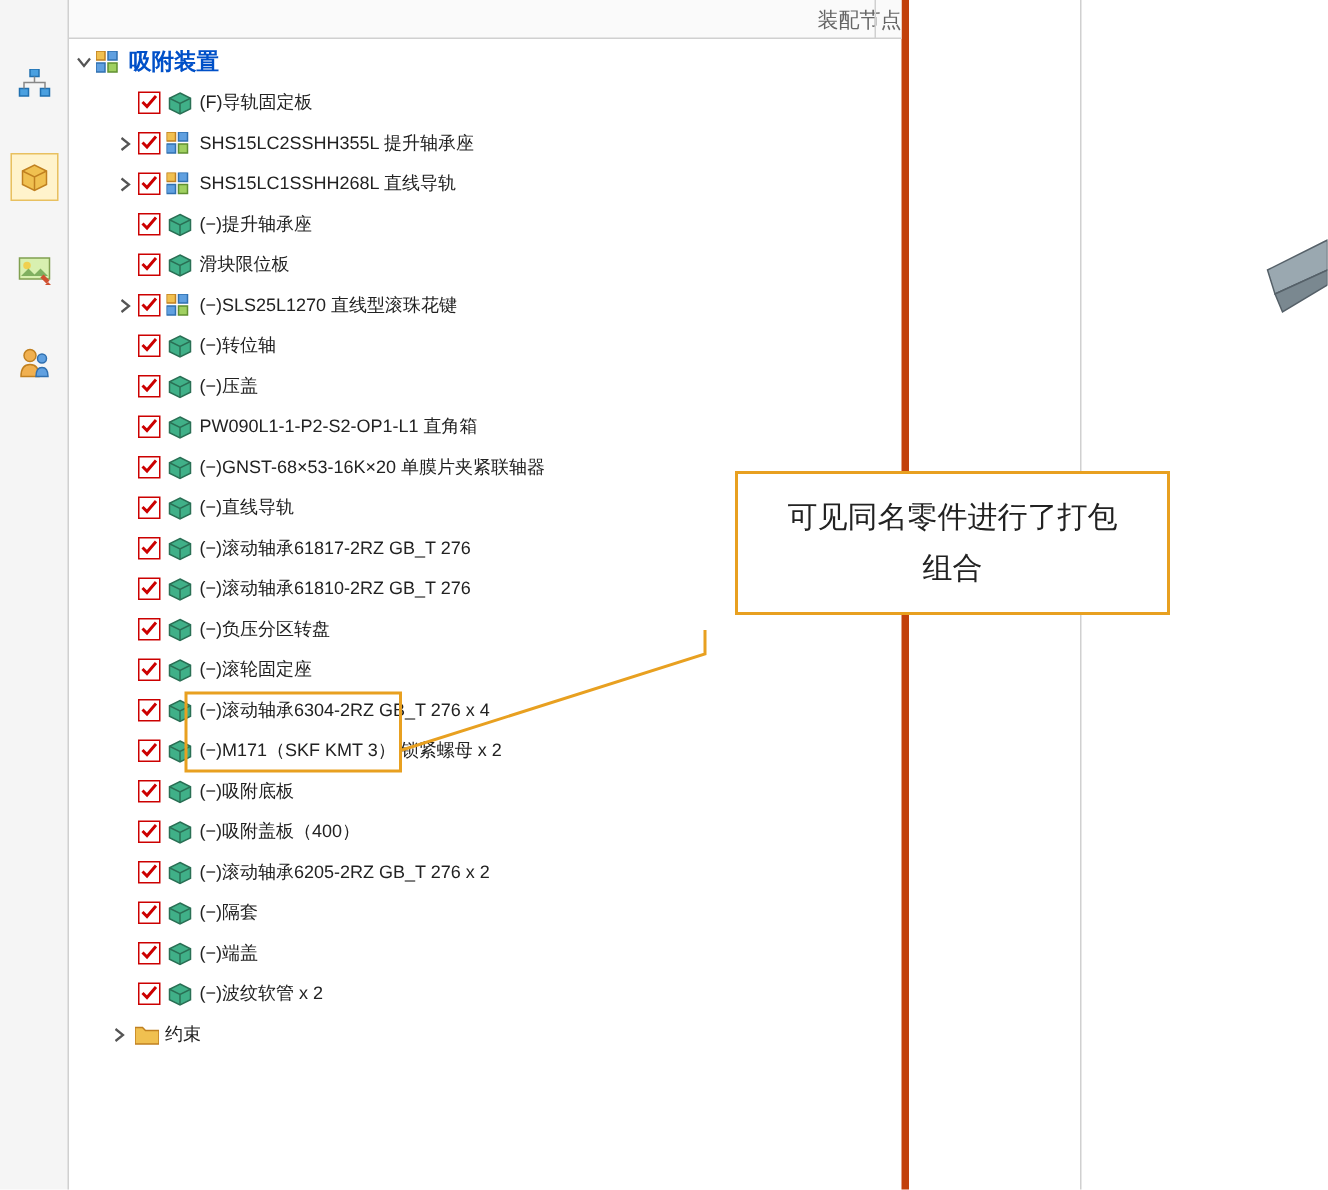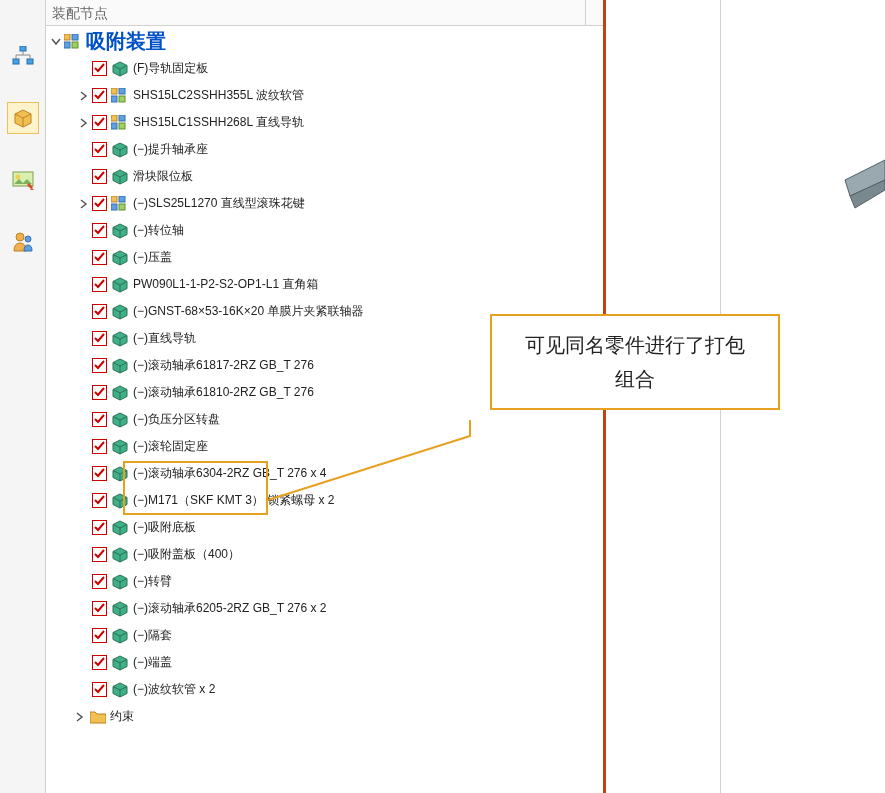--- a/index.html
+++ b/index.html
@@ -37,21 +37,22 @@
     .toolbar-btn.selected {
       background: #fff3cc;
       border: 1px solid #e8c060;
     }
     .main-panel {
       position: absolute;
       left: 46px;
       top: 0;
       width: 560px;
       height: 100%;
-      border-right: 3px solid #c2410c;
+      border-right: 5px solid #c2410c;
+      text-align: right;
     }
     .panel-header {
       height: 26px;
       border-bottom: 1px solid #d0d0d0;
       padding-left: 6px;
       color: #666;
       line-height: 26px;
       background: #fafafa;
     }
     .col-divider {
@@ -106,21 +107,21 @@
       justify-content: center;
       flex-shrink: 0;
     }
     .node-label {
       color: #222;
       font-size: 12px;
     }
     .root-label {
       color: #0050c8;
       font-weight: bold;
-      font-size: 20px;
+      font-size: 15px;
     }
     .highlight-box {
       position: absolute;
       border: 2px solid #e8a020;
       pointer-events: none;
     }
     .callout {
       position: absolute;
       border: 2px solid #e8a020;
       background: #fff;
@@ -251,21 +252,21 @@
             </svg>
           </span>
           <span class="node-icon">
             <svg width="18" height="16" viewBox="0 0 18 16">
               <rect x="0" y="0" width="6" height="6" fill="#f0c050" stroke="#c08020"></rect>
               <rect x="8" y="0" width="6" height="6" fill="#60a0e0" stroke="#3070b0"></rect>
               <rect x="0" y="8" width="6" height="6" fill="#60a0e0" stroke="#3070b0"></rect>
               <rect x="8" y="8" width="6" height="6" fill="#a0d060" stroke="#609030"></rect>
             </svg>
           </span>
-          <span class="node-label">SHS15LC2SSHH355L 波纹软管</span>
+          <span class="node-label">SHS15LC2SSHH355L 提升轴承座</span>
         </div>
         <div class="tree-row level1">
           <span class="expand">
             <svg width="10" height="10" viewBox="0 0 10 10">
               <path d="M2 1 L7 5 L2 9" stroke="#555" fill="none" stroke-width="1.5"></path>
             </svg>
           </span>
           <span class="checkbox">
             <svg width="11" height="11" viewBox="0 0 11 11">
               <path d="M1 5 L4 8 L10 1" stroke="#c00" stroke-width="2" fill="none"></path>
@@ -519,35 +520,20 @@
               <path d="M1 5 L4 8 L10 1" stroke="#c00" stroke-width="2" fill="none"></path>
             </svg>
           </span>
           <span class="node-icon">
             <svg width="16" height="16" viewBox="0 0 16 16">
               <path d="M8 1 L15 4.5 L15 11.5 L8 15 L1 11.5 L1 4.5 Z" fill="#40b088" stroke="#2a7055"></path>
               <path d="M1 4.5 L8 8 L15 4.5 M8 8 v7" stroke="#2a7055" fill="none"></path>
             </svg>
           </span>
           <span class="node-label">(−)吸附盖板（400）</span>
-        </div>
-        <div class="tree-row level1">
-          <span class="expand empty"></span>
-          <span class="checkbox">
-            <svg width="11" height="11" viewBox="0 0 11 11">
-              <path d="M1 5 L4 8 L10 1" stroke="#c00" stroke-width="2" fill="none"></path>
-            </svg>
-          </span>
-          <span class="node-icon">
-            <svg width="16" height="16" viewBox="0 0 16 16">
-              <path d="M8 1 L15 4.5 L15 11.5 L8 15 L1 11.5 L1 4.5 Z" fill="#40b088" stroke="#2a7055"></path>
-              <path d="M1 4.5 L8 8 L15 4.5 M8 8 v7" stroke="#2a7055" fill="none"></path>
-            </svg>
-          </span>
-          <span class="node-label">(−)转臂</span>
         </div>
         <div class="tree-row level1">
           <span class="expand empty"></span>
           <span class="checkbox">
             <svg width="11" height="11" viewBox="0 0 11 11">
               <path d="M1 5 L4 8 L10 1" stroke="#c00" stroke-width="2" fill="none"></path>
             </svg>
           </span>
           <span class="node-icon">
             <svg width="16" height="16" viewBox="0 0 16 16">

